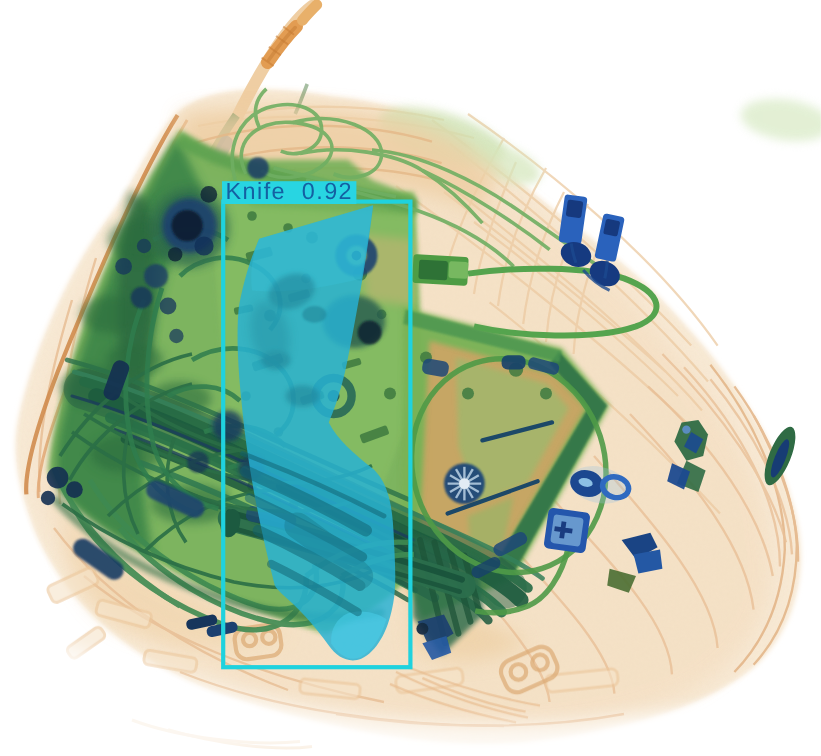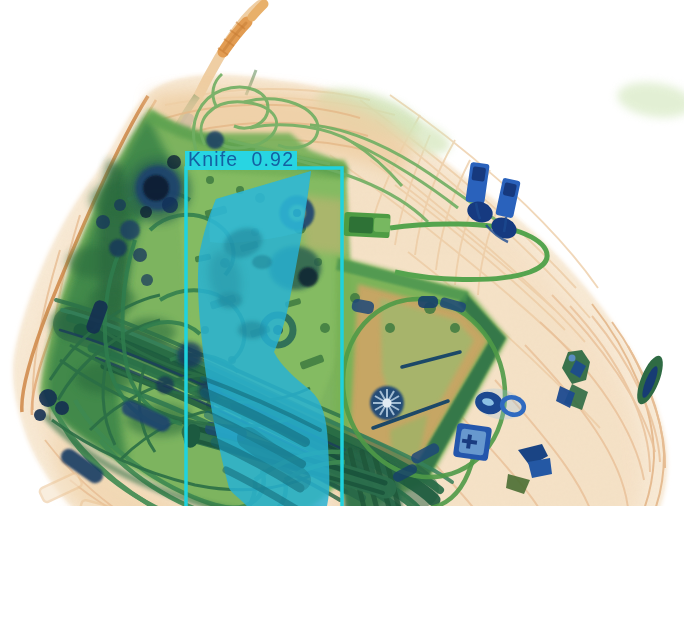--- a/index.html
+++ b/index.html
@@ -1,16 +1,16 @@
 <!DOCTYPE html>
 <html><head>
 <meta charset="utf-8">
 <style>
   html,body{margin:0;padding:0;background:#ffffff;}
-  #stage{position:relative;width:684px;height:506px;overflow:hidden;font-family:"Liberation Sans",sans-serif;}
+  #stage{position:relative;width:684px;height:630px;overflow:hidden;font-family:"Liberation Sans",sans-serif;}
 </style>
 </head>
 <body>
 <div id="stage">
 <svg width="684" height="630" viewBox="0 0 684 630">
 <defs>
   <filter id="b1" x="-30%" y="-30%" width="160%" height="160%">
           <feGaussianBlur stdDeviation="1"></feGaussianBlur>
         </filter>
   <filter id="b2" x="-30%" y="-30%" width="160%" height="160%">

